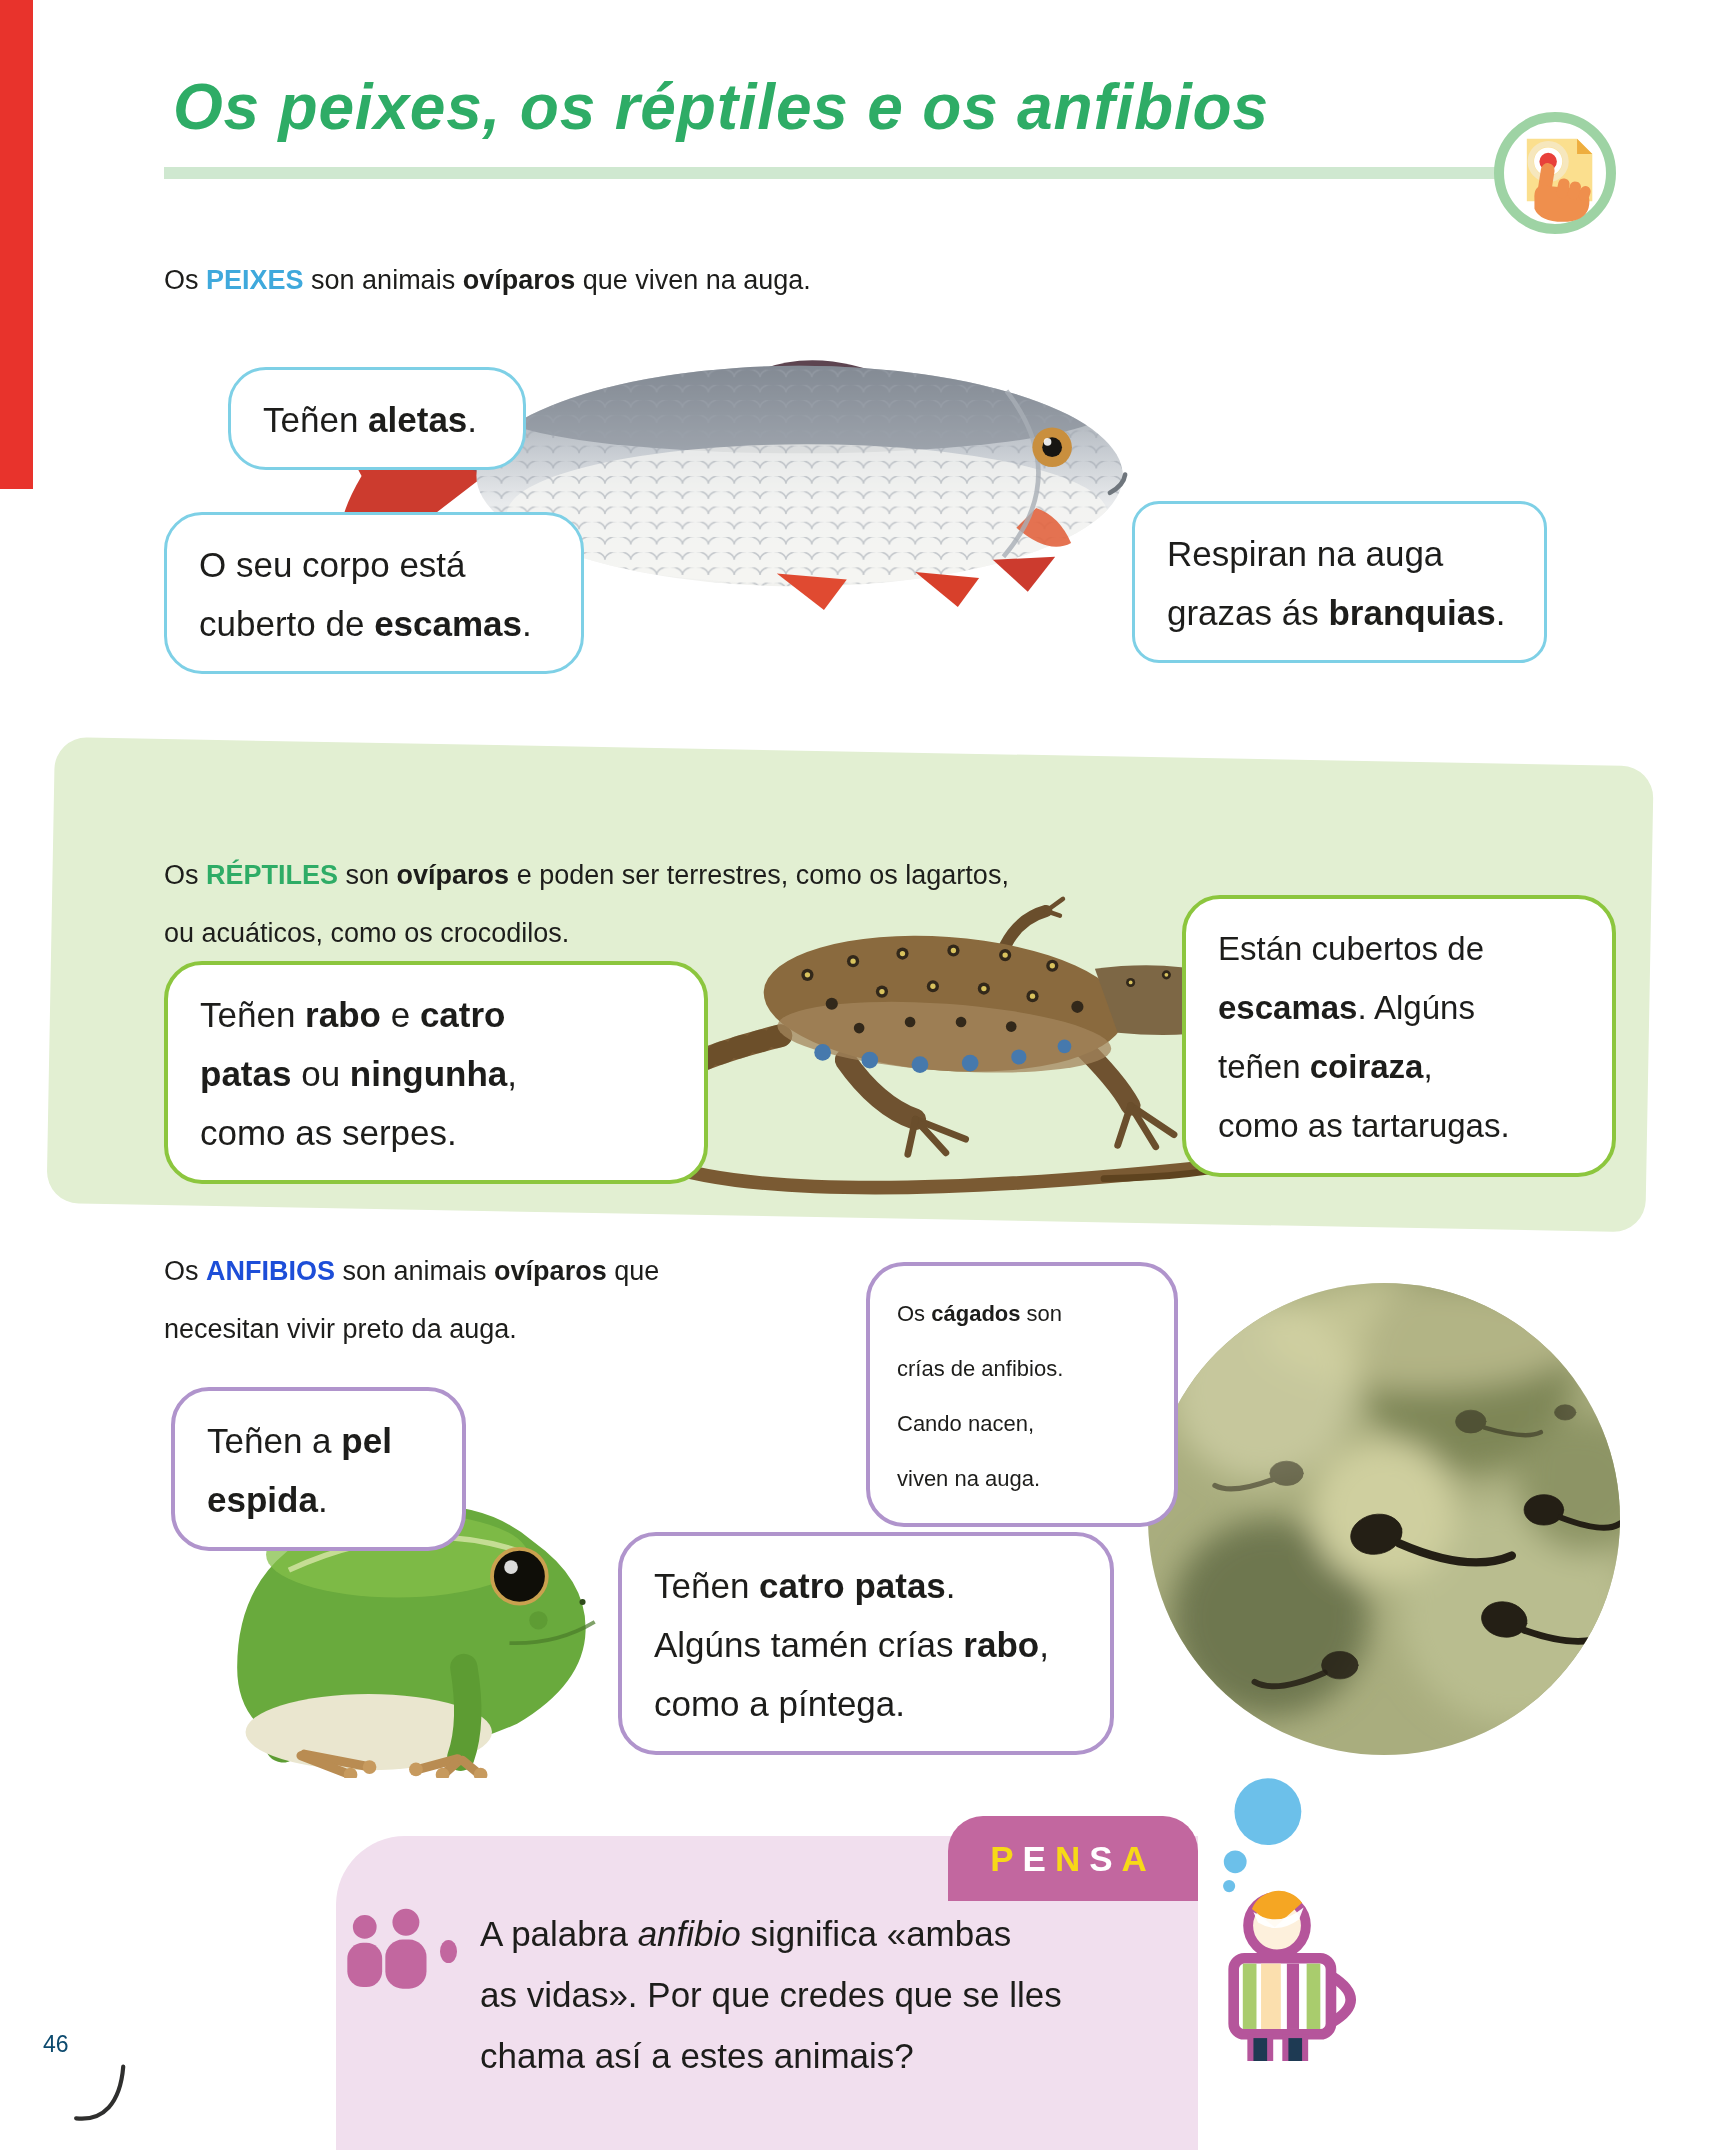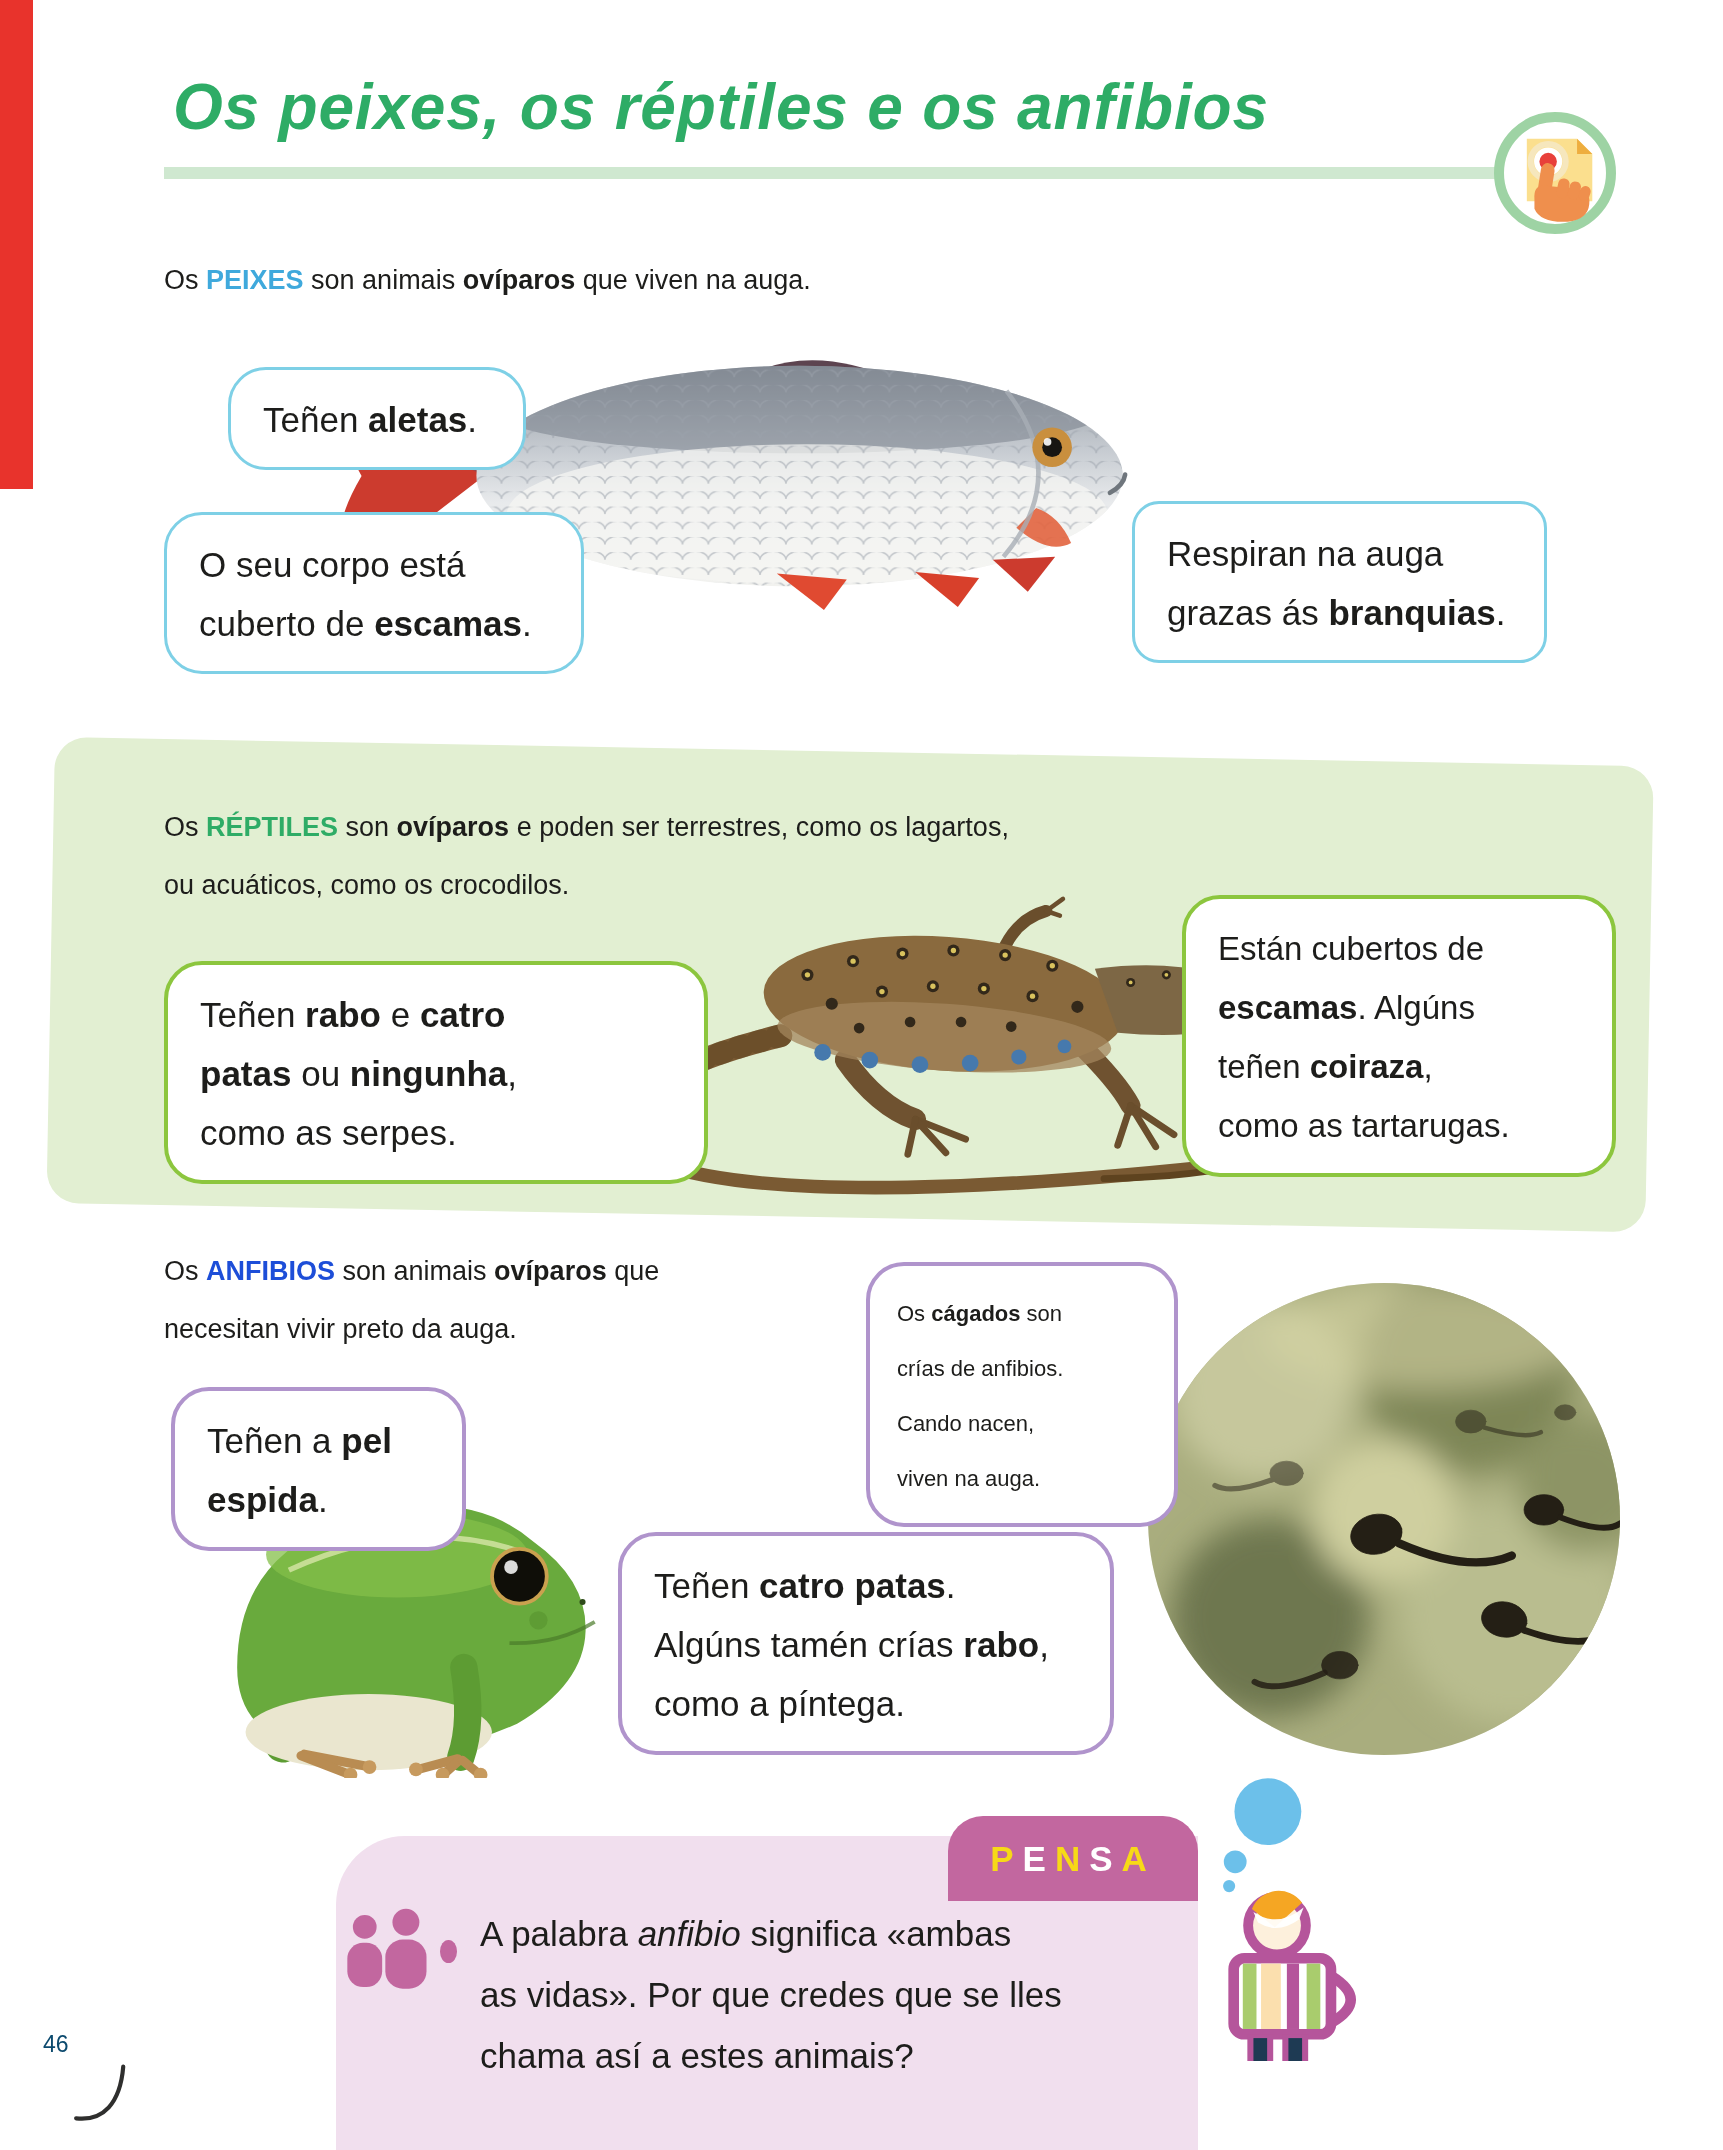--- a/index.html
+++ b/index.html
@@ -143,21 +143,21 @@
       <div class="rl"><span>O seu corpo está</span></div>
       <div class="rl"><span>cuberto de </span><span class="s-b">escamas</span><span>.</span></div>
     </div>
   <div class="abs bubble blue" style="left:1132px; top:501px; width:415px;border-radius:27px;">
       <div class="rl"><span>Respiran na auga</span></div>
       <div class="rl"><span>grazas ás </span><span class="s-b">branquias</span><span>.</span></div>
     </div>
 
   <div class="abs green-panel"></div>
 
-  <div class="abs intro layer3" style="left:164px; top:798px;">
+  <div class="abs intro layer3" style="left:164px; top:846px;">
       <div class="rl"><span>Os </span><span class="s-green">RÉPTILES</span><span> son </span><span class="s-b">ovíparos</span><span> e poden ser terrestres, como os lagartos,</span></div>
       <div class="rl"><span>ou acuáticos, como os crocodilos.</span></div>
     </div>
 
   <svg class="abs layer2" style="left:518px; top:876px;" width="807" height="327" viewBox="0 0 1060 430">
     <g fill="none" stroke-linecap="round">
       <path d="M345 210 C150 258 70 332 185 378" stroke="#7a5a33" stroke-width="30"></path>
       <path d="M185 378 C330 428 640 412 950 378" stroke="#7a5a33" stroke-width="18"></path>
       <path d="M770 398 C860 396 920 388 952 378" stroke="#5e431f" stroke-width="9"></path>
       <path d="M345 210 C150 258 70 332 185 378" stroke="#5c431f" stroke-width="30" stroke-dasharray="6 20" opacity="0.45"></path>

